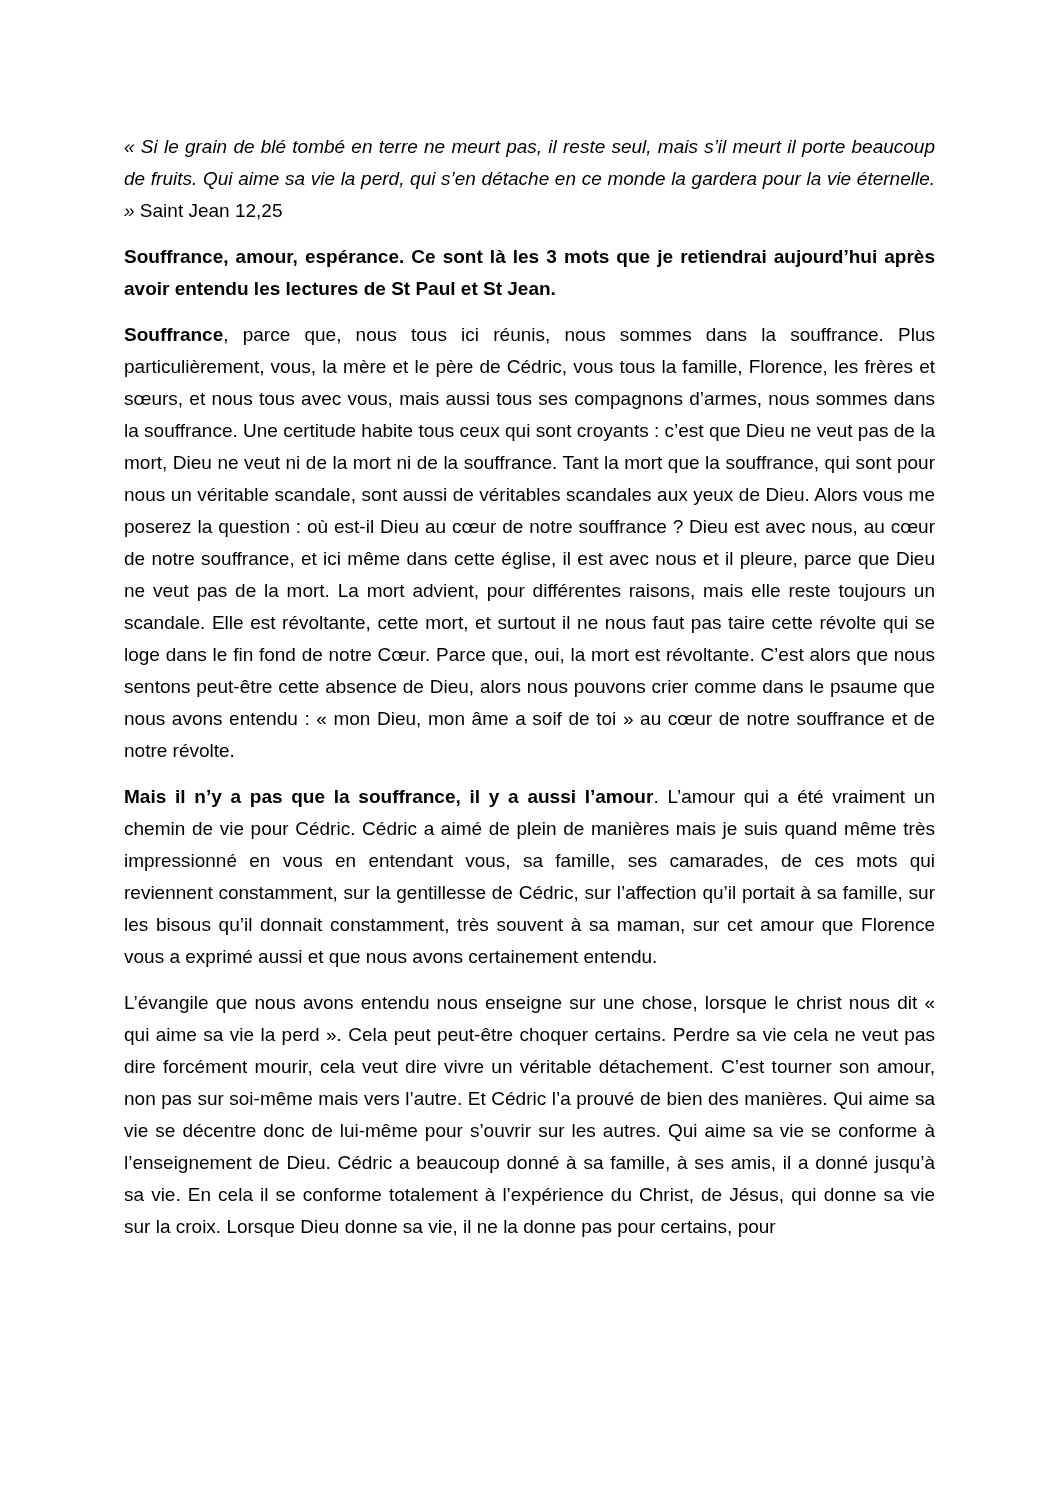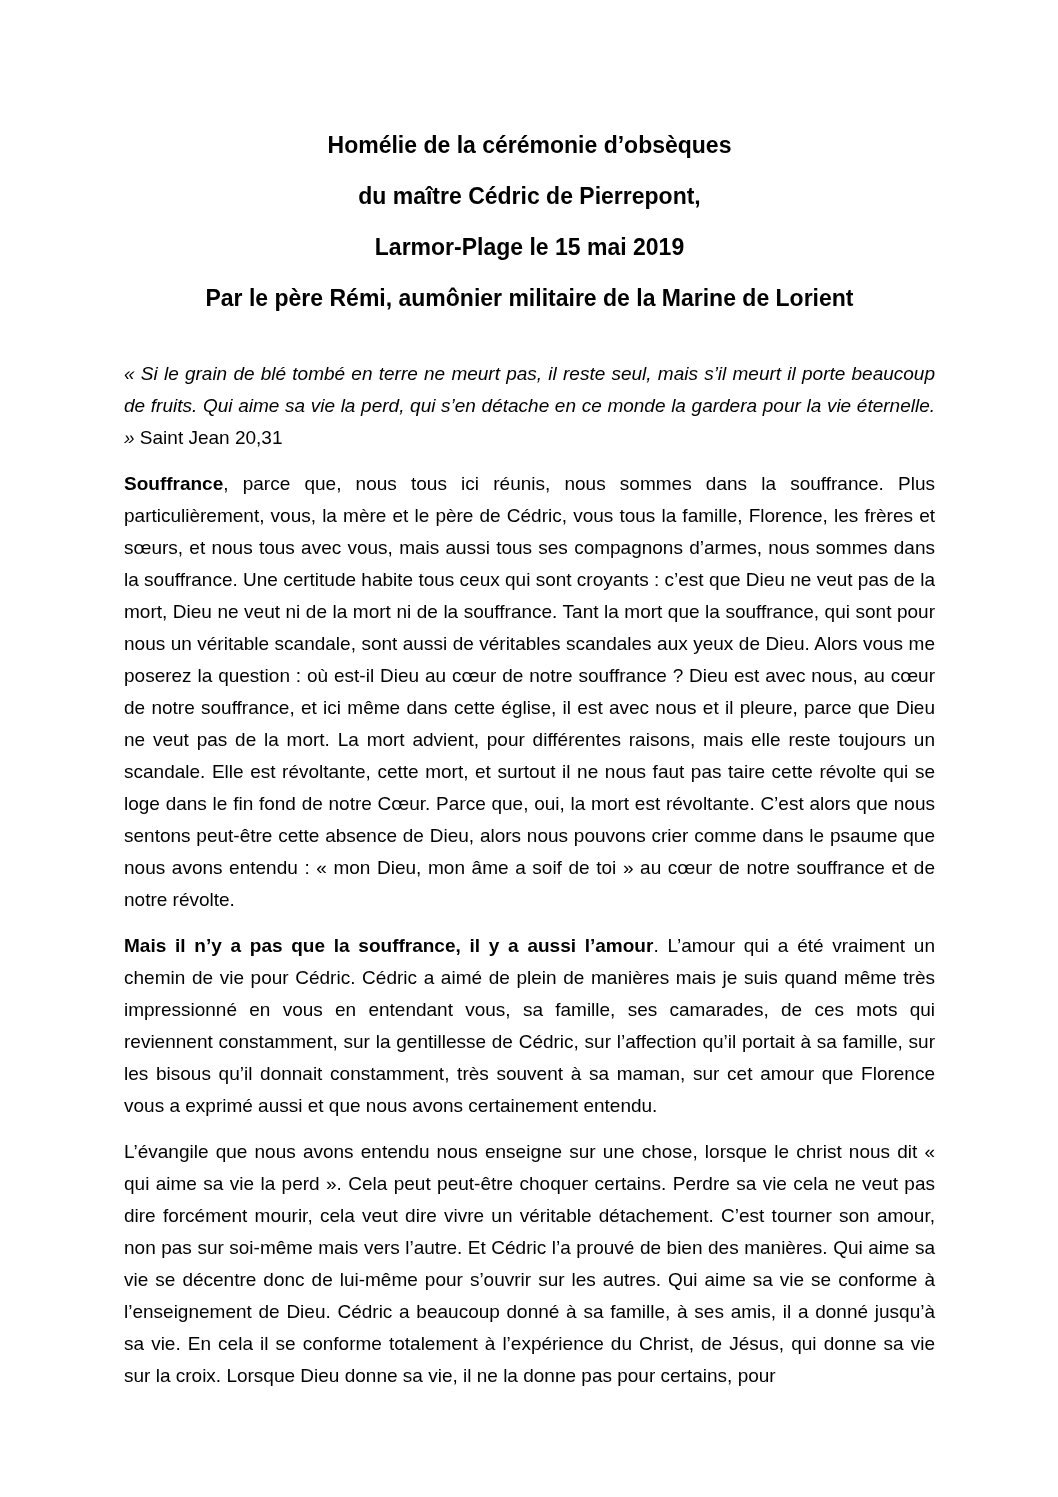--- a/index.html
+++ b/index.html
@@ -37,33 +37,28 @@
     color: #000000;
   }
   .italic { font-style: italic; }
   .bold { font-weight: 700; margin-top: 43px; }
 </style>
 </head>
 <body>
 
 <div class="page">
 
-  <div class="titles">
-    <div class="title-line">Homélie de la cérémonie d’obsèques</div>
-    <div class="title-line">du maître Cédric de Pierrepont,</div>
-    <div class="title-line">Larmor-Plage le 15 mai 2019</div>
-    <div class="title-line">Par le père Rémi, aumônier militaire de la Marine de Lorient</div>
-  </div>
 
   <div class="body-text">
 
     <p>
-      <span class="italic">« Si le grain de blé tombé en terre ne meurt pas, il reste seul, mais s’il meurt il porte beaucoup de fruits. Qui aime sa vie la perd, qui s’en détache en ce monde la gardera pour la vie éternelle. »</span><span> Saint Jean 20,31</span>
+      <span class="italic">« Si le grain de blé tombé en terre ne meurt pas, il reste seul, mais s’il meurt il porte beaucoup de fruits. Qui aime sa vie la perd, qui s’en détache en ce monde la gardera pour la vie éternelle. »</span><span> Saint Jean 12,25</span>
     </p>
 
+    <p class="bold">Souffrance, amour, espérance. Ce sont là les 3 mots que je retiendrai aujourd’hui après avoir entendu les lectures de St Paul et St Jean.</p>
 
     <p>
       <span class="bold">Souffrance</span><span>, parce que, nous tous ici réunis, nous sommes dans la souffrance. Plus particulièrement, vous, la mère et le père de Cédric, vous tous la famille, Florence, les frères et sœurs, et nous tous avec vous, mais aussi tous ses compagnons d’armes, nous sommes dans la souffrance. Une certitude habite tous ceux qui sont croyants : c’est que Dieu ne veut pas de la mort, Dieu ne veut ni de la mort ni de la souffrance. Tant la mort que la souffrance, qui sont pour nous un véritable scandale, sont aussi de véritables scandales aux yeux de Dieu. Alors vous me poserez la question : où est-il Dieu au cœur de notre souffrance ? Dieu est avec nous, au cœur de notre souffrance, et ici même dans cette église, il est avec nous et il pleure, parce que Dieu ne veut pas de la mort. La mort advient, pour différentes raisons, mais elle reste toujours un scandale. Elle est révoltante, cette mort, et surtout il ne nous faut pas taire cette révolte qui se loge dans le fin fond de notre Cœur. Parce que, oui, la mort est révoltante. C’est alors que nous sentons peut-être cette absence de Dieu, alors nous pouvons crier comme dans le psaume que nous avons entendu : « mon Dieu, mon âme a soif de toi » au cœur de notre souffrance et de notre révolte.</span>
     </p>
 
     <p>
       <span class="bold">Mais il n’y a pas que la souffrance, il y a aussi l’amour</span><span>. L’amour qui a été vraiment un chemin de vie pour Cédric. Cédric a aimé de plein de manières mais je suis quand même très impressionné en vous en entendant vous, sa famille, ses camarades, de ces mots qui reviennent constamment, sur la gentillesse de Cédric, sur l’affection qu’il portait à sa famille, sur les bisous qu’il donnait constamment, très souvent à sa maman, sur cet amour que Florence vous a exprimé aussi et que nous avons certainement entendu.</span>
     </p>
 
     <p>L’évangile que nous avons entendu nous enseigne sur une chose, lorsque le christ nous dit « qui aime sa vie la perd ». Cela peut peut-être choquer certains. Perdre sa vie cela ne veut pas dire forcément mourir, cela veut dire vivre un véritable détachement. C’est tourner son amour, non pas sur soi-même mais vers l’autre. Et Cédric l’a prouvé de bien des manières. Qui aime sa vie se décentre donc de lui-même pour s’ouvrir sur les autres. Qui aime sa vie se conforme à l’enseignement de Dieu. Cédric a beaucoup donné à sa famille, à ses amis, il a donné jusqu’à sa vie. En cela il se conforme totalement à l’expérience du Christ, de Jésus, qui donne sa vie sur la croix. Lorsque Dieu donne sa vie, il ne la donne pas pour certains, pour</p>

